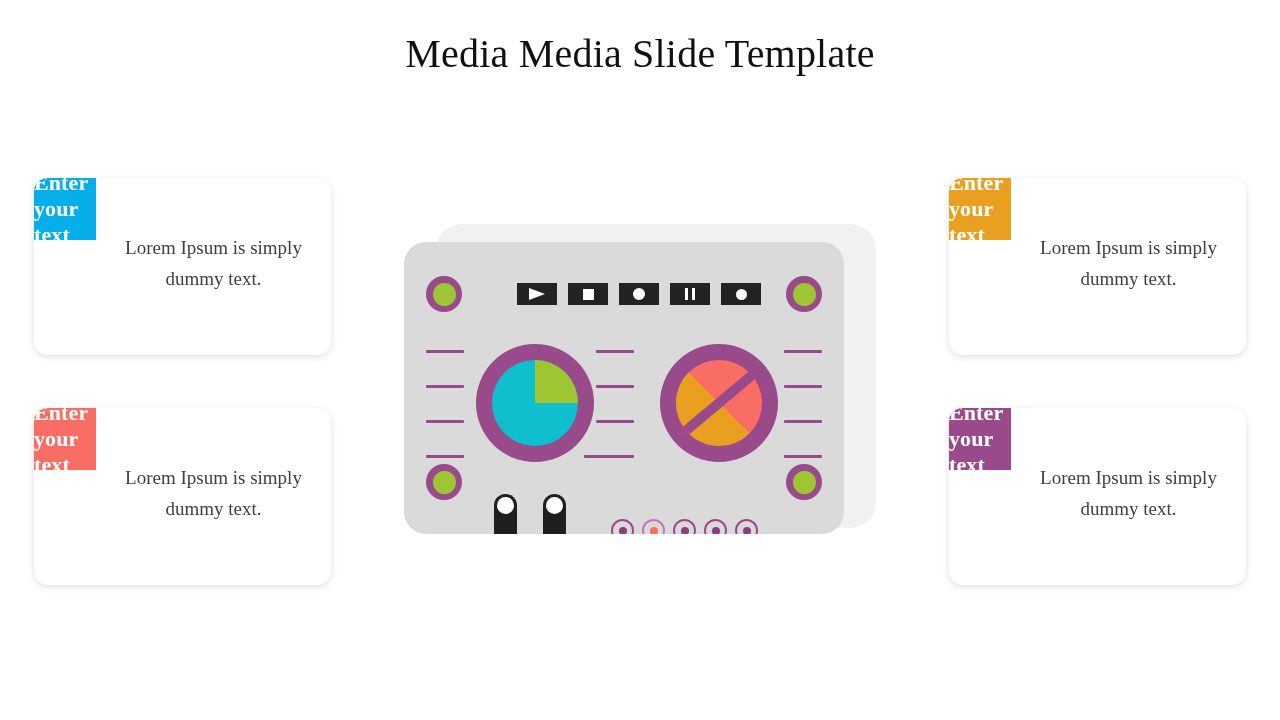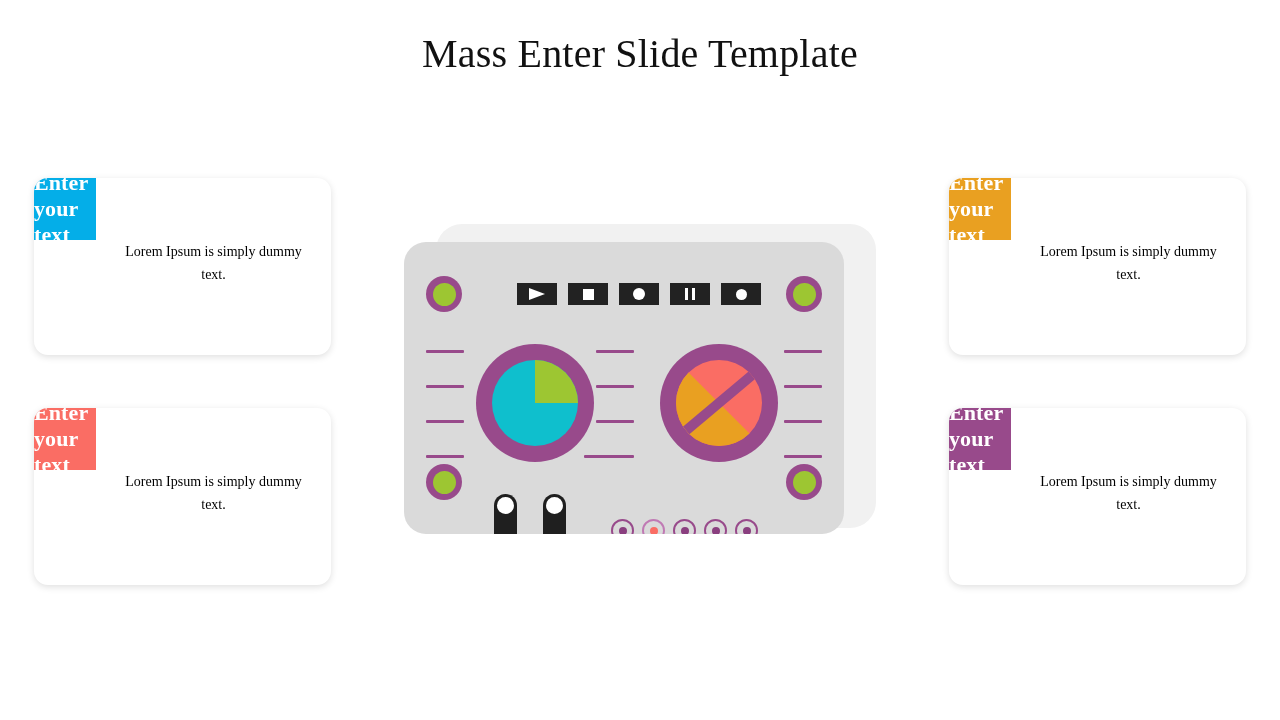--- a/index.html
+++ b/index.html
@@ -58,22 +58,22 @@
   }
 
   .card-body {
     flex: 1 1 auto;
     display: flex;
     align-items: center;
     justify-content: flex-start;
     padding: 0 24px 6px 24px;
     text-align: center;
     font-family: "Liberation Serif", "DejaVu Serif", serif;
-    font-size: 14px;
-    color: #000000;
+    font-size: 19px;
+    color: #404040;
     line-height: 1.62;
   }
 
   #card-tl { left: 34px;  top: 178px; }
   #card-bl { left: 34px;  top: 408px; }
   #card-tr { left: 949px; top: 178px; }
   #card-br { left: 949px; top: 408px; }
 
   
   .mixer {
@@ -268,21 +268,21 @@
     height: 8px;
     border-radius: 50%;
     background: #8a3f7f;
   }
   .led.active { border-color: #c07ab4; }
   .led.active i { background: #fa6d64; }
 </style>
 </head>
 <body style="background: rgb(255, 255, 255);">
 
-<div class="slide-title">Mass Enter Slide Template</div>
+<div class="slide-title">Media Media Slide Template</div>
 
 <div class="card" id="card-tl">
   <div class="card-header" style="background: rgb(4, 174, 232);">
     <span>Enter your text</span>
   </div>
   <div class="card-body">
     <span>Lorem Ipsum is simply dummy text.</span>
   </div>
 </div>
 

